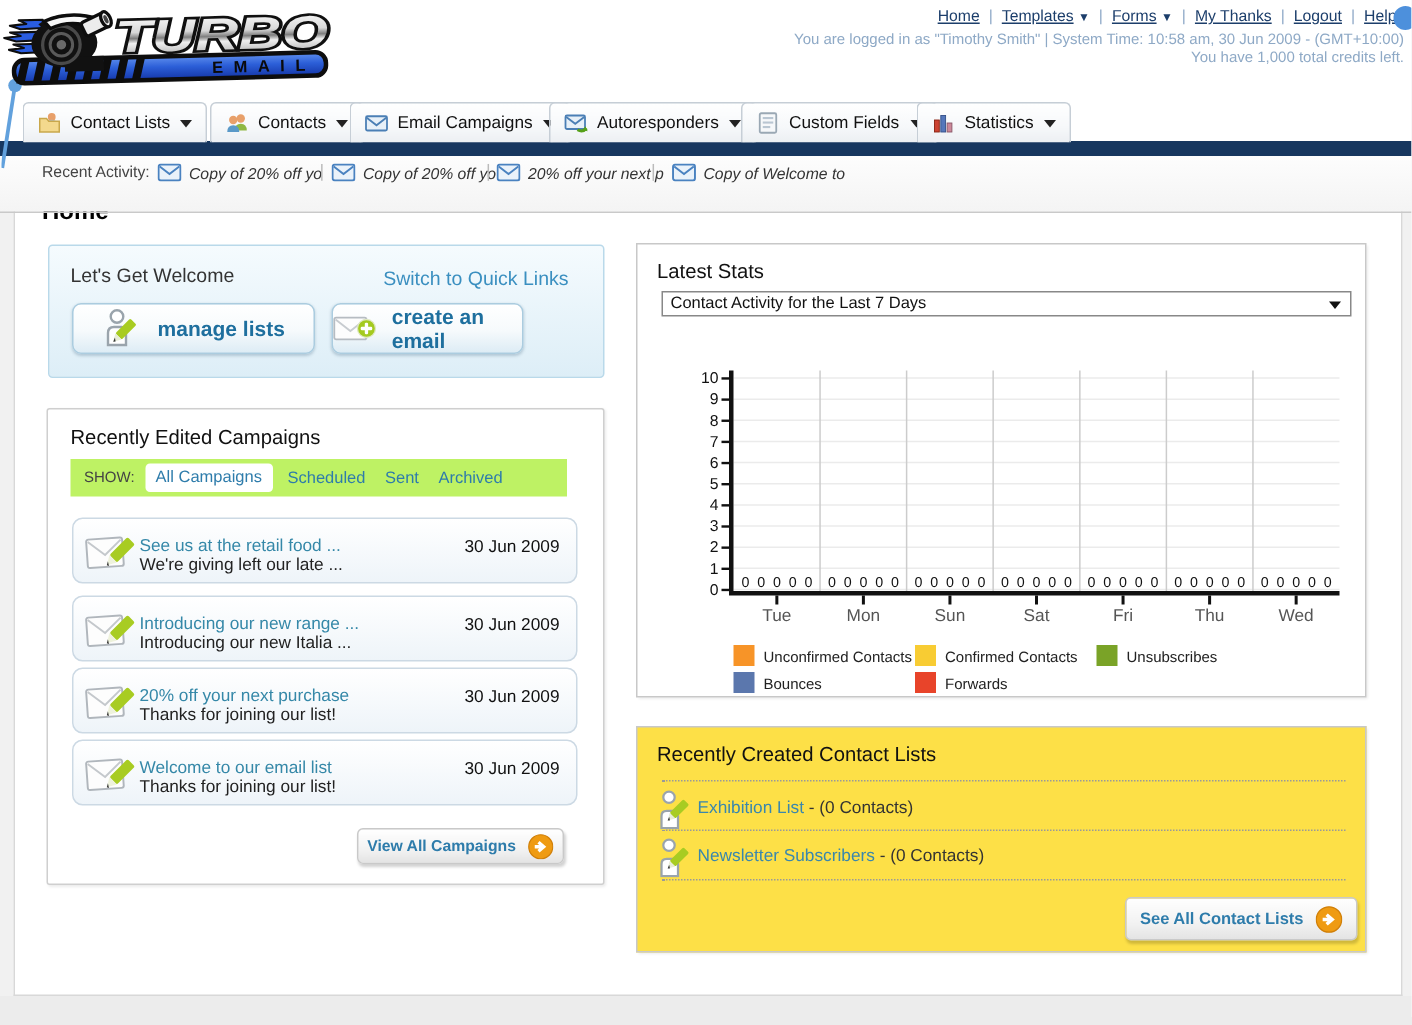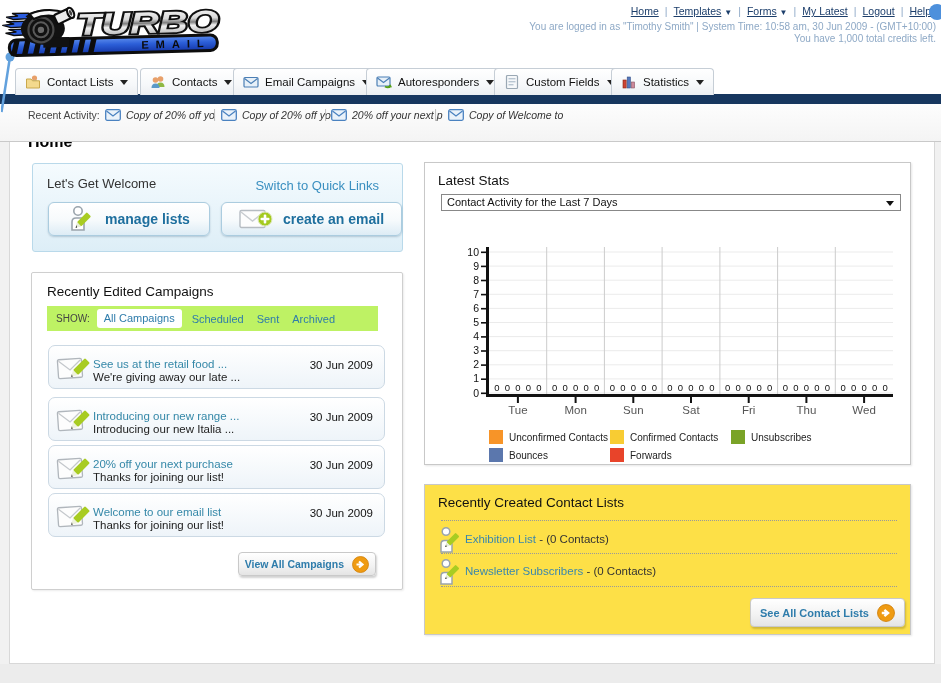--- a/index.html
+++ b/index.html
@@ -79,21 +79,21 @@
 #seeall { right:5px; top:113px; height:29px; padding:0 9px; font-size:11px;text-align:center; }
 #footline { position:absolute; left:0; top:664px; width:941px; height:19px; background:#ececec; }
 </style>
 </head>
 <body>
 <div id="page">
 <div id="header"></div>
 <div id="footline"></div>
 <div id="contentbox"></div>
 <div id="navybar"></div>
-<div id="topnav"><a href="#">Home</a><span class="sep">|</span><a href="#">Templates</a> <span class="car">▼</span><span class="sep">|</span><a href="#">Forms</a> <span class="car">▼</span><span class="sep">|</span><a href="#">My Latest</a><span class="sep">|</span><a href="#">Logout</a><span class="sep">|</span><a href="#">Help</a></div>
+<div id="topnav"><a href="#">Home</a><span class="sep">|</span><a href="#">Templates</a> <span class="car">▼</span><span class="sep">|</span><a href="#">Forms</a> <span class="car">▼</span><span class="sep">|</span><a href="#">My Thanks</a><span class="sep">|</span><a href="#">Logout</a><span class="sep">|</span><a href="#">Help</a></div>
 <div id="loginline">You are logged in as "Timothy Smith" | System Time: 10:58 am, 30 Jun 2009 - (GMT+10:00)</div>
 <div id="creditline">You have 1,000 total credits left.</div>
 <svg id="ball" style="position:absolute;right:0;top:4px" width="13" height="17">
       <circle cx="9" cy="8" r="8" fill="#4d90dc"></circle>
     </svg>
 <div id="home-h">Home</div>
 
 <div class="tab" style="left:15px;min-width:117px;">
 <svg width="16" height="16" viewBox="0 0 16 16">
         <circle cx="9.5" cy="4" r="2.6" fill="#e8a06a"></circle>
@@ -169,21 +169,21 @@
 <svg width="27" height="28" viewBox="0 0 27 28">
           <circle cx="10" cy="6" r="4.2" fill="#fff" stroke="#9aa4ac" stroke-width="1.6"></circle>
           <path d="M4 25 L4 17 Q4 13 8 13 L13 13 Q16 13 16 17 L16 25 Z" fill="#fff" stroke="#9aa4ac" stroke-width="1.6"></path>
           <g transform="rotate(45 13 17)">
             <rect x="10.2" y="6" width="6" height="14" rx="1" fill="#a8cc22"></rect>
             <path d="M10.2 20 L16.2 20 L13.2 25 Z" fill="#e8edd8"></path>
             <path d="M12 22.2 L14.2 23.8 L13.2 25 Z" fill="#333"></path>
           </g>
         </svg>
 manage lists</div>
-<div class="bigbtn" style="left:188px;width:181px;">
+<div class="bigbtn" style="left:188px;width:128px;">
 <svg width="34" height="22" viewBox="0 0 34 22">
           <rect x="1" y="2.5" width="25" height="17" rx="1.5" fill="#fdfdfd" stroke="#b6bcc2" stroke-width="1.4"></rect>
           <path d="M2 4 L13.5 13 L25 4" fill="none" stroke="#c8ccd0" stroke-width="1.4"></path>
           <circle cx="26" cy="11" r="7" fill="#a4ca1f" stroke="#dfe8c0" stroke-width="1"></circle>
           <rect x="21.5" y="9.7" width="9" height="2.6" rx="1" fill="#fff"></rect>
           <rect x="24.7" y="6.5" width="2.6" height="9" rx="1" fill="#fff"></rect>
         </svg>
 create an email</div>
 </div>
 
@@ -202,21 +202,21 @@
             <rect x="2" y="3" width="24" height="19" rx="1.5" fill="#fdfdfd" stroke="#b0b6bc" stroke-width="1.3"></rect>
             <path d="M3 4.5 L14 14 L25 4.5" fill="none" stroke="#c4c8cc" stroke-width="1.3"></path>
           </g>
           <g transform="rotate(45 23 13)">
             <rect x="19.5" y="1" width="7" height="17" rx="1.2" fill="#a8cc22"></rect>
             <path d="M19.5 18 L26.5 18 L23 24 Z" fill="#eef2dc"></path>
             <path d="M21.6 21.6 L24.4 23.4 L23 24 Z" fill="#333"></path>
           </g>
         </svg>
 <div class="ti">See us at the retail food ...</div>
-        <div class="su">We're giving away our late ...</div>
+        <div class="su">We're giving left our late ...</div>
         <div class="dt">30 Jun 2009</div>
       </div>
 <div class="ccard" style="top:124px;">
 <svg class="ic" width="34" height="26" viewBox="0 0 34 26">
           <g transform="rotate(-4 14 13)">
             <rect x="2" y="3" width="24" height="19" rx="1.5" fill="#fdfdfd" stroke="#b0b6bc" stroke-width="1.3"></rect>
             <path d="M3 4.5 L14 14 L25 4.5" fill="none" stroke="#c4c8cc" stroke-width="1.3"></path>
           </g>
           <g transform="rotate(45 23 13)">
             <rect x="19.5" y="1" width="7" height="17" rx="1.2" fill="#a8cc22"></rect>

